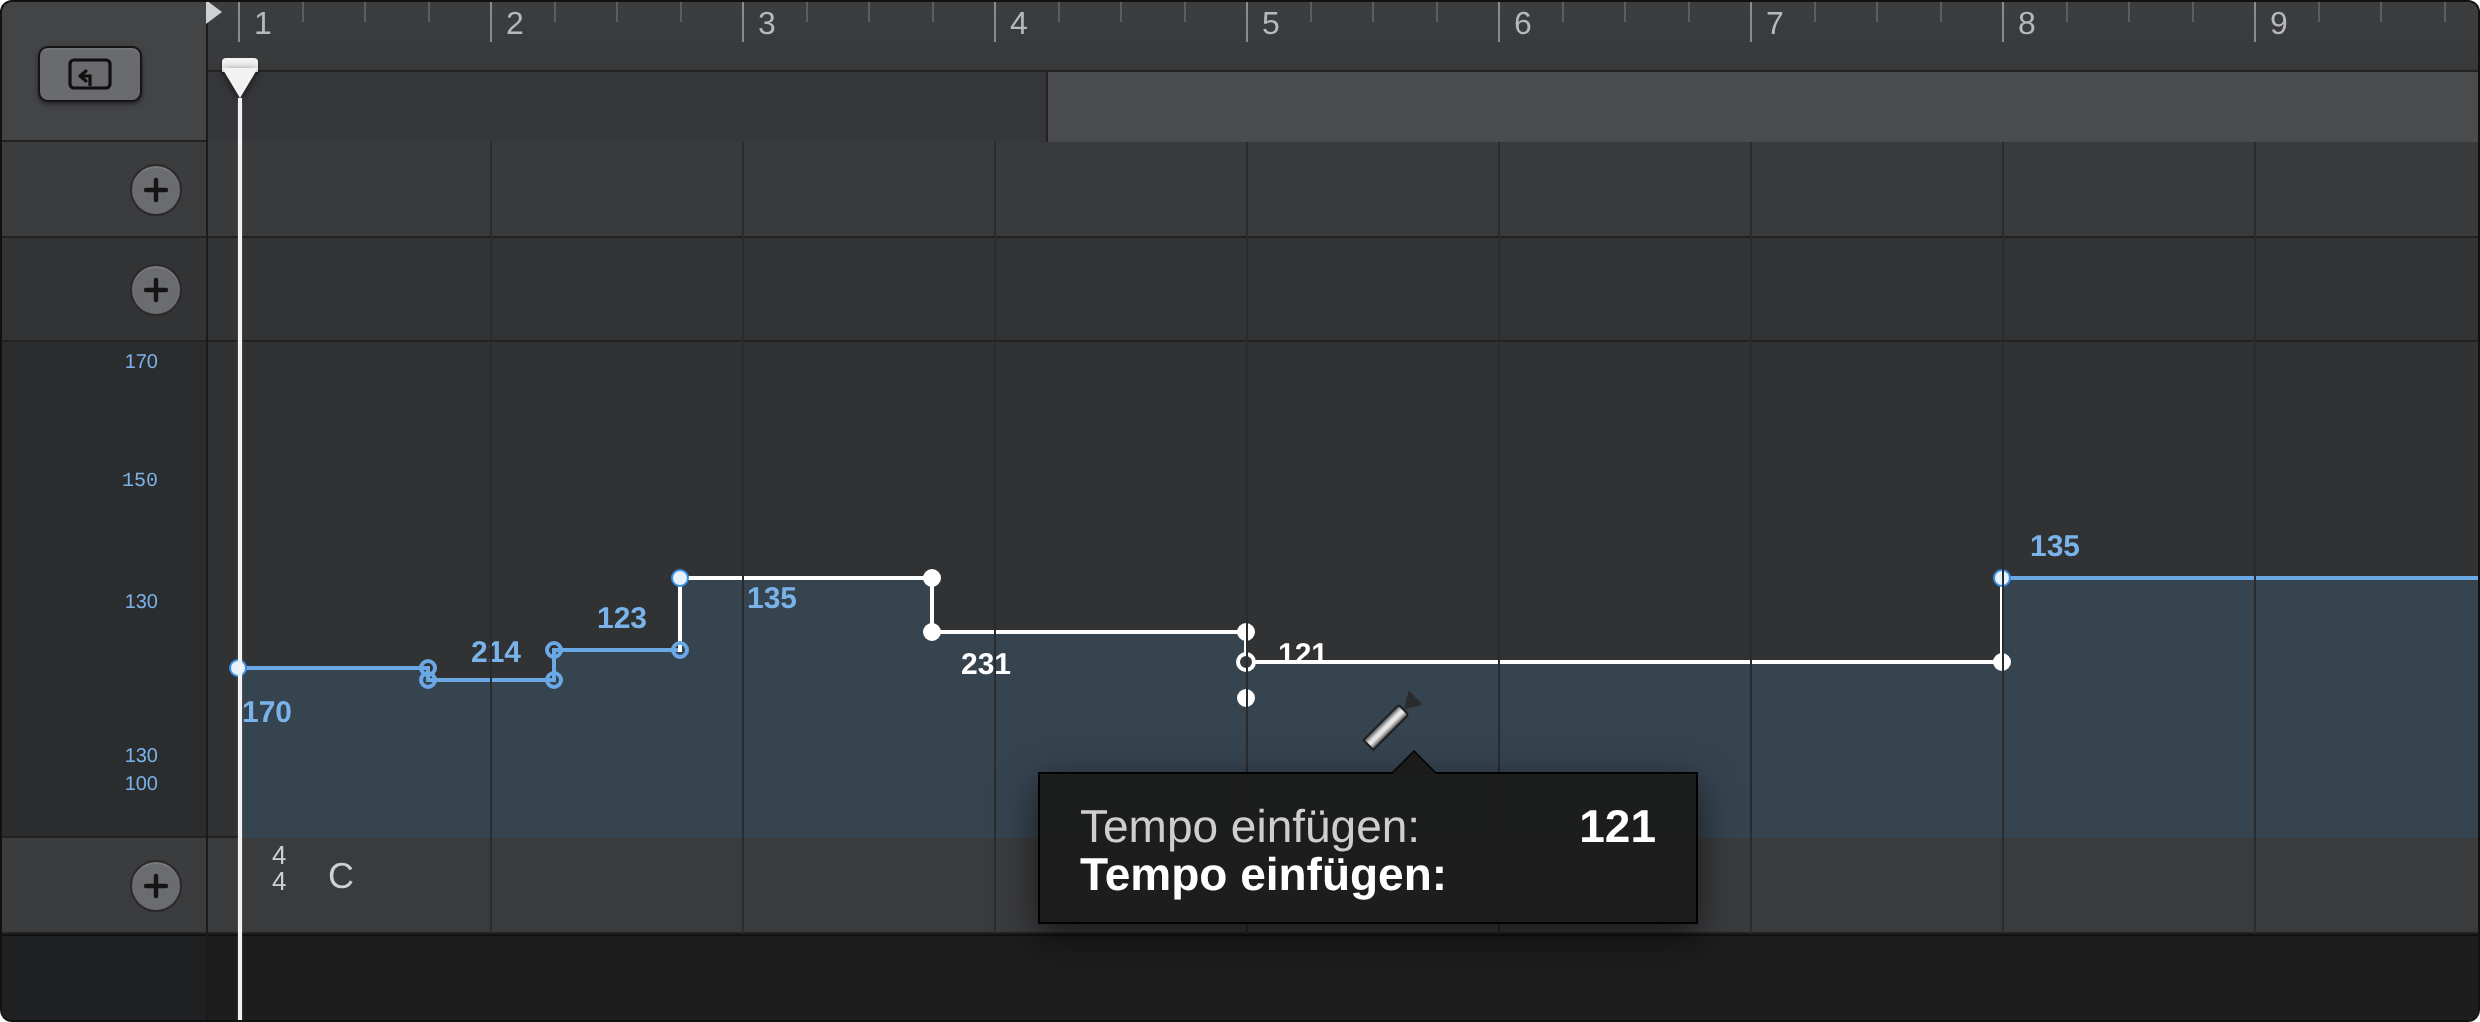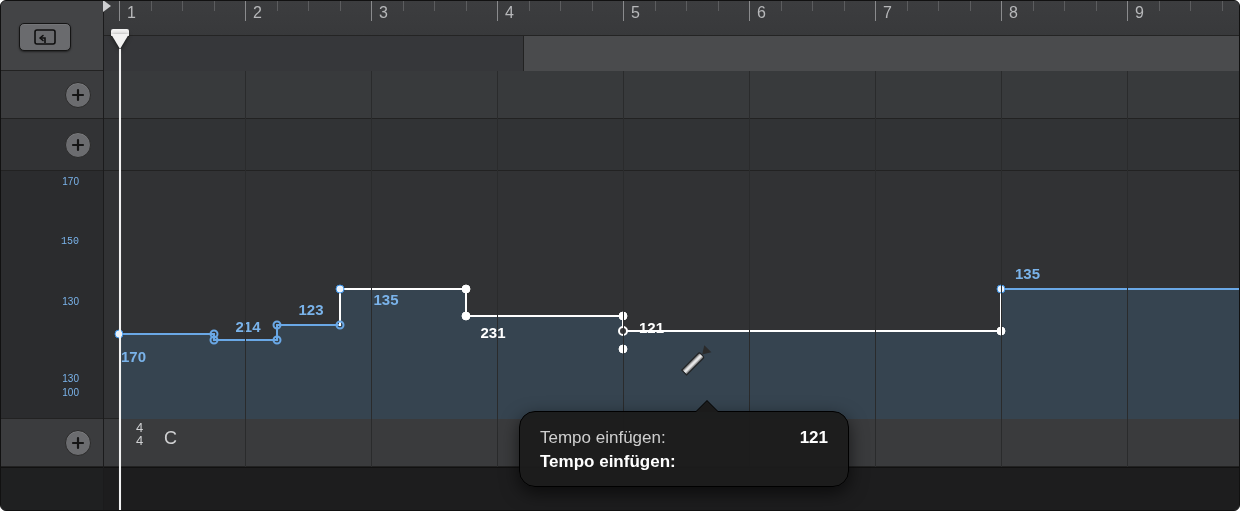--- a/index.html
+++ b/index.html
@@ -260,26 +260,25 @@
     transform:rotate(180deg);
     margin-left:-1px;
   }
 
   .tooltip {
     position:absolute;
     left:415px; top:385px;
     min-width:330px;
     background:rgba(28,28,28,0.97);
     border:1px solid #000;
-    border-radius:16px;
+    border-radius:0;
     padding:14px 20px 12px 20px;
-    font-size:17px;
+    font-size:23px;
     color:#cecece;
     box-shadow:0 6px 18px rgba(0,0,0,0.6);
-    margin-top:25px;
   }
   .tooltip::before {
     content:"";
     position:absolute;
     top:-11px; left:176px;
     width:0;height:0;
     border-left:11px solid transparent;
     border-right:11px solid transparent;
     border-bottom:11px solid rgba(28,28,28,0.97);
     filter:drop-shadow(0 -1px 0 #000);

